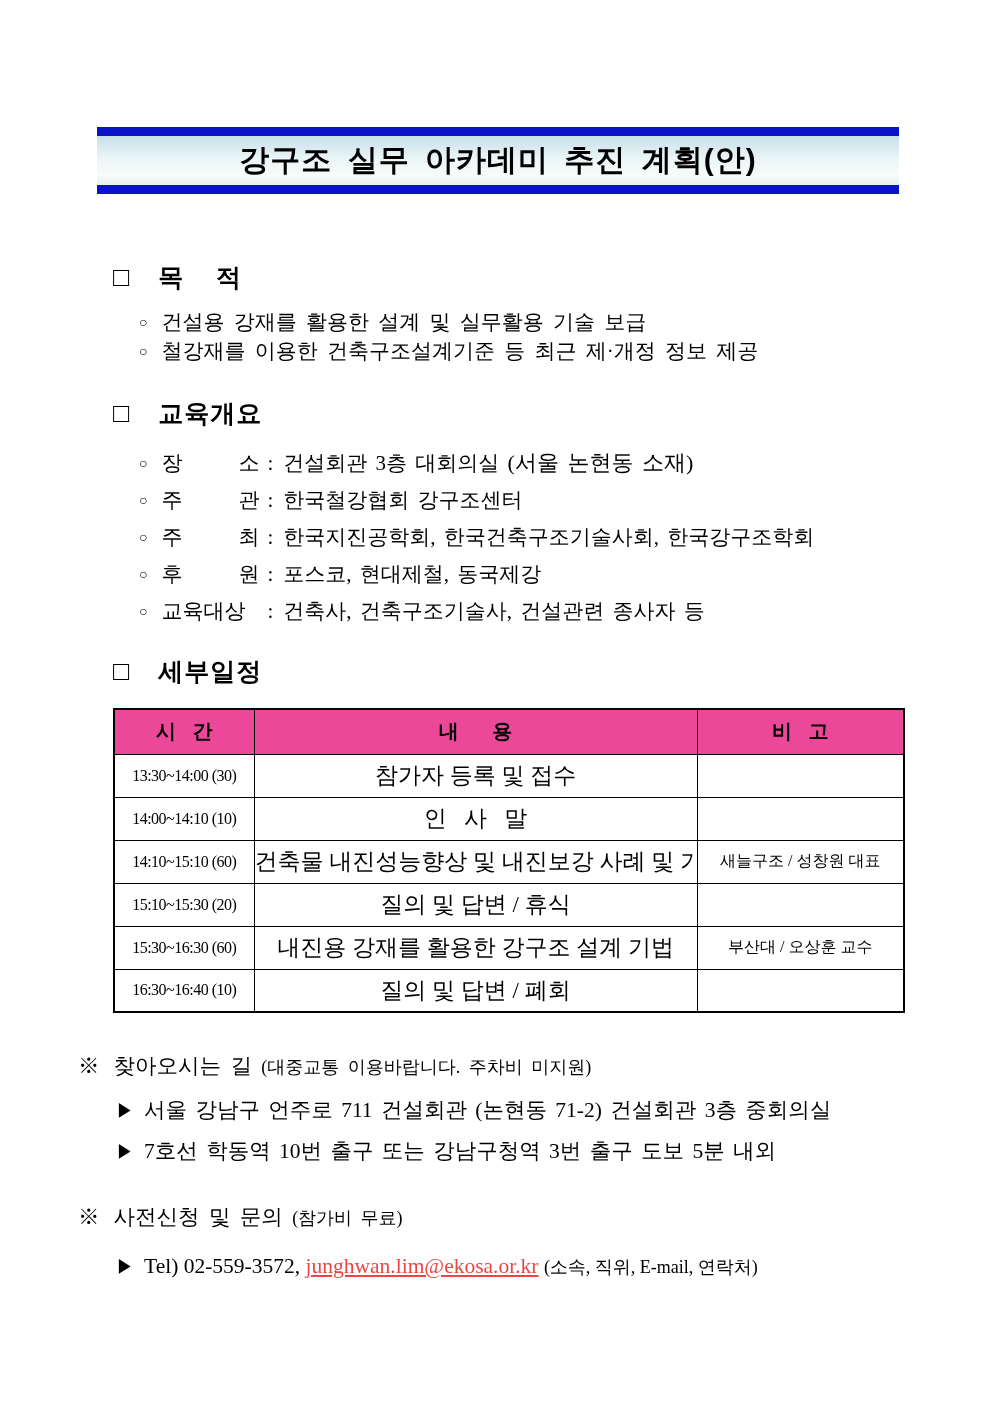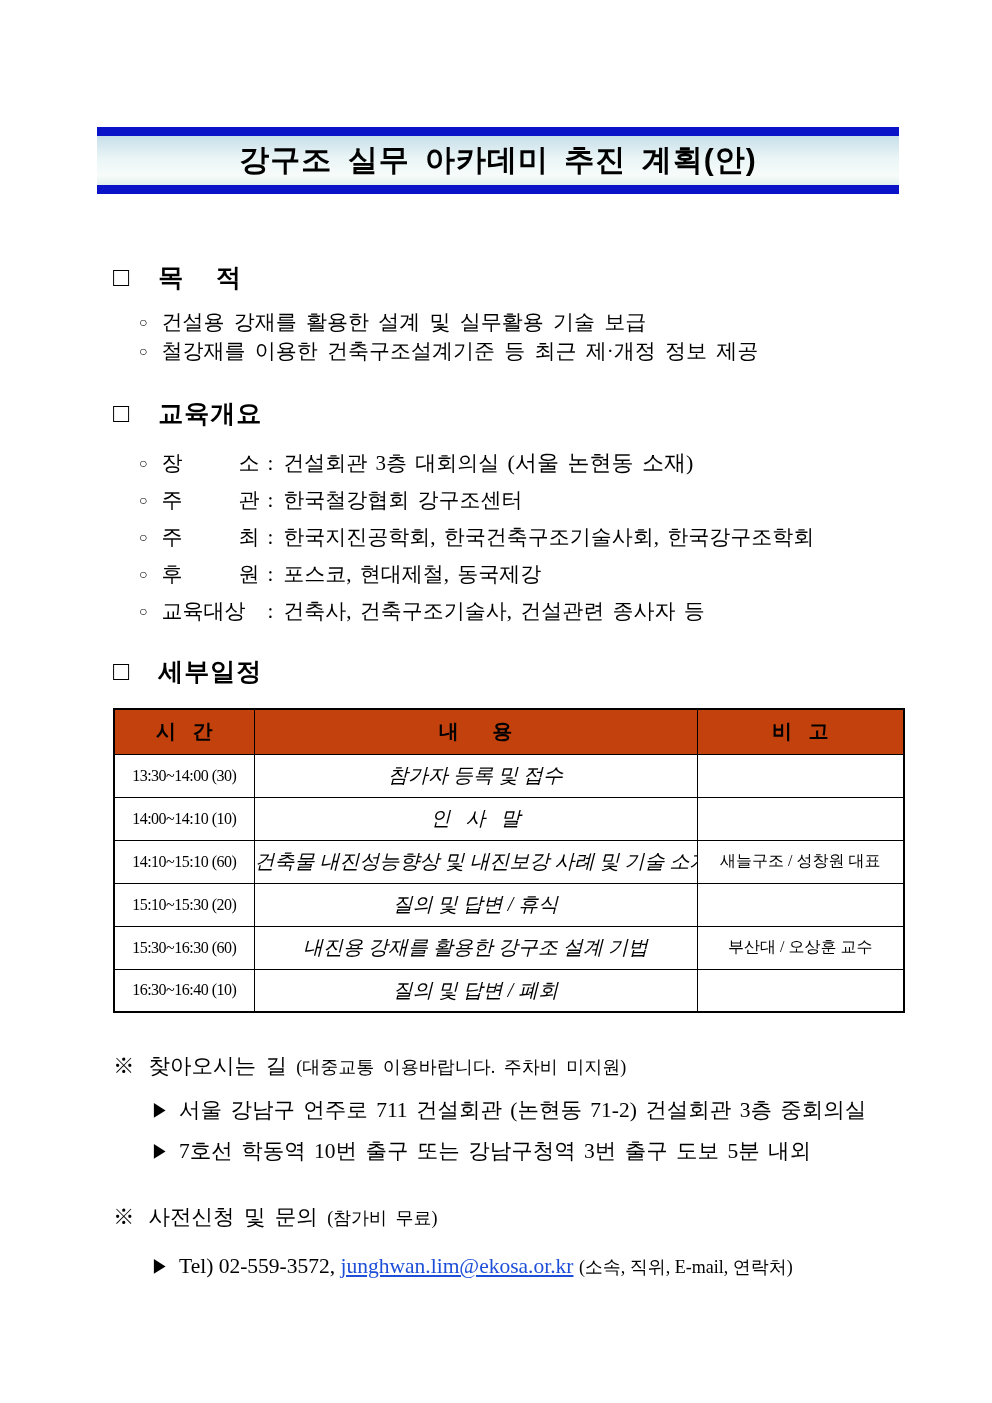--- a/index.html
+++ b/index.html
@@ -103,33 +103,33 @@
     table-layout: fixed;
   }
   table.schedule th, table.schedule td {
     border: 1px solid #000;
     text-align: center;
     vertical-align: middle;
     white-space: pre;
     overflow: hidden;
   }
   table.schedule th {
-    background: #c2410c;
+    background: #ec4899;
     font-family: "Liberation Sans", sans-serif;
     font-weight: 700;
     font-size: 20px;
     height: 45px;
   }
   table.schedule td { height: 43px; }
   td.col-time { font-size: 16px; letter-spacing: -0.5px; }
-  td.col-content { font-size: 20px; font-style: italic; }
+  td.col-content { font-size: 23px; }
   td.col-remark { font-size: 16px; }
 
   
-  .note-block { margin-left: 113px; }
+  .note-block { margin-left: 78px; }
   .note-directions { margin-top: 36px; }
   .note-registration { margin-top: 28px; }
   .note-heading {
     font-size: 21.5px;
     line-height: 34px;
     white-space: pre;
     word-spacing: 4px;
   }
   .note-heading .refmark { margin-right: 14px; }
   .note-heading .sub { font-size: 18px; }
@@ -142,21 +142,21 @@
   }
   .tri { font-size: 18px; margin-right: 10px; }
   .contact-line {
     margin-top: 12px;
     margin-left: 38px;
     font-size: 21.5px;
     line-height: 38px;
     white-space: pre;
   }
   .email-link {
-    color: #1d4ed8;
+    color: #ef4444;
     text-decoration: underline;
     cursor: pointer;
   }
   .email-note { font-size: 18px; }
 </style>
 </head>
 <body>
 
 <div class="page">
 

